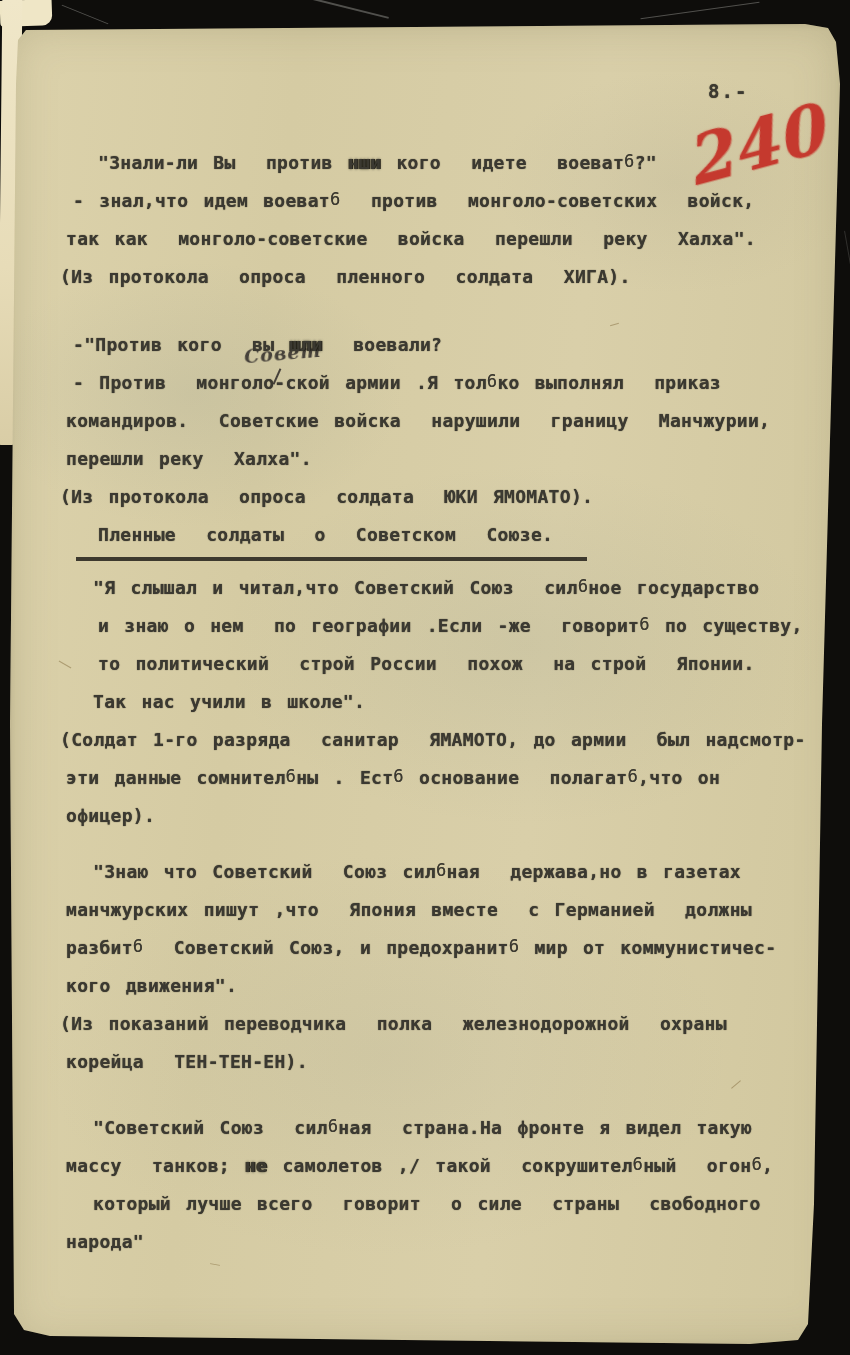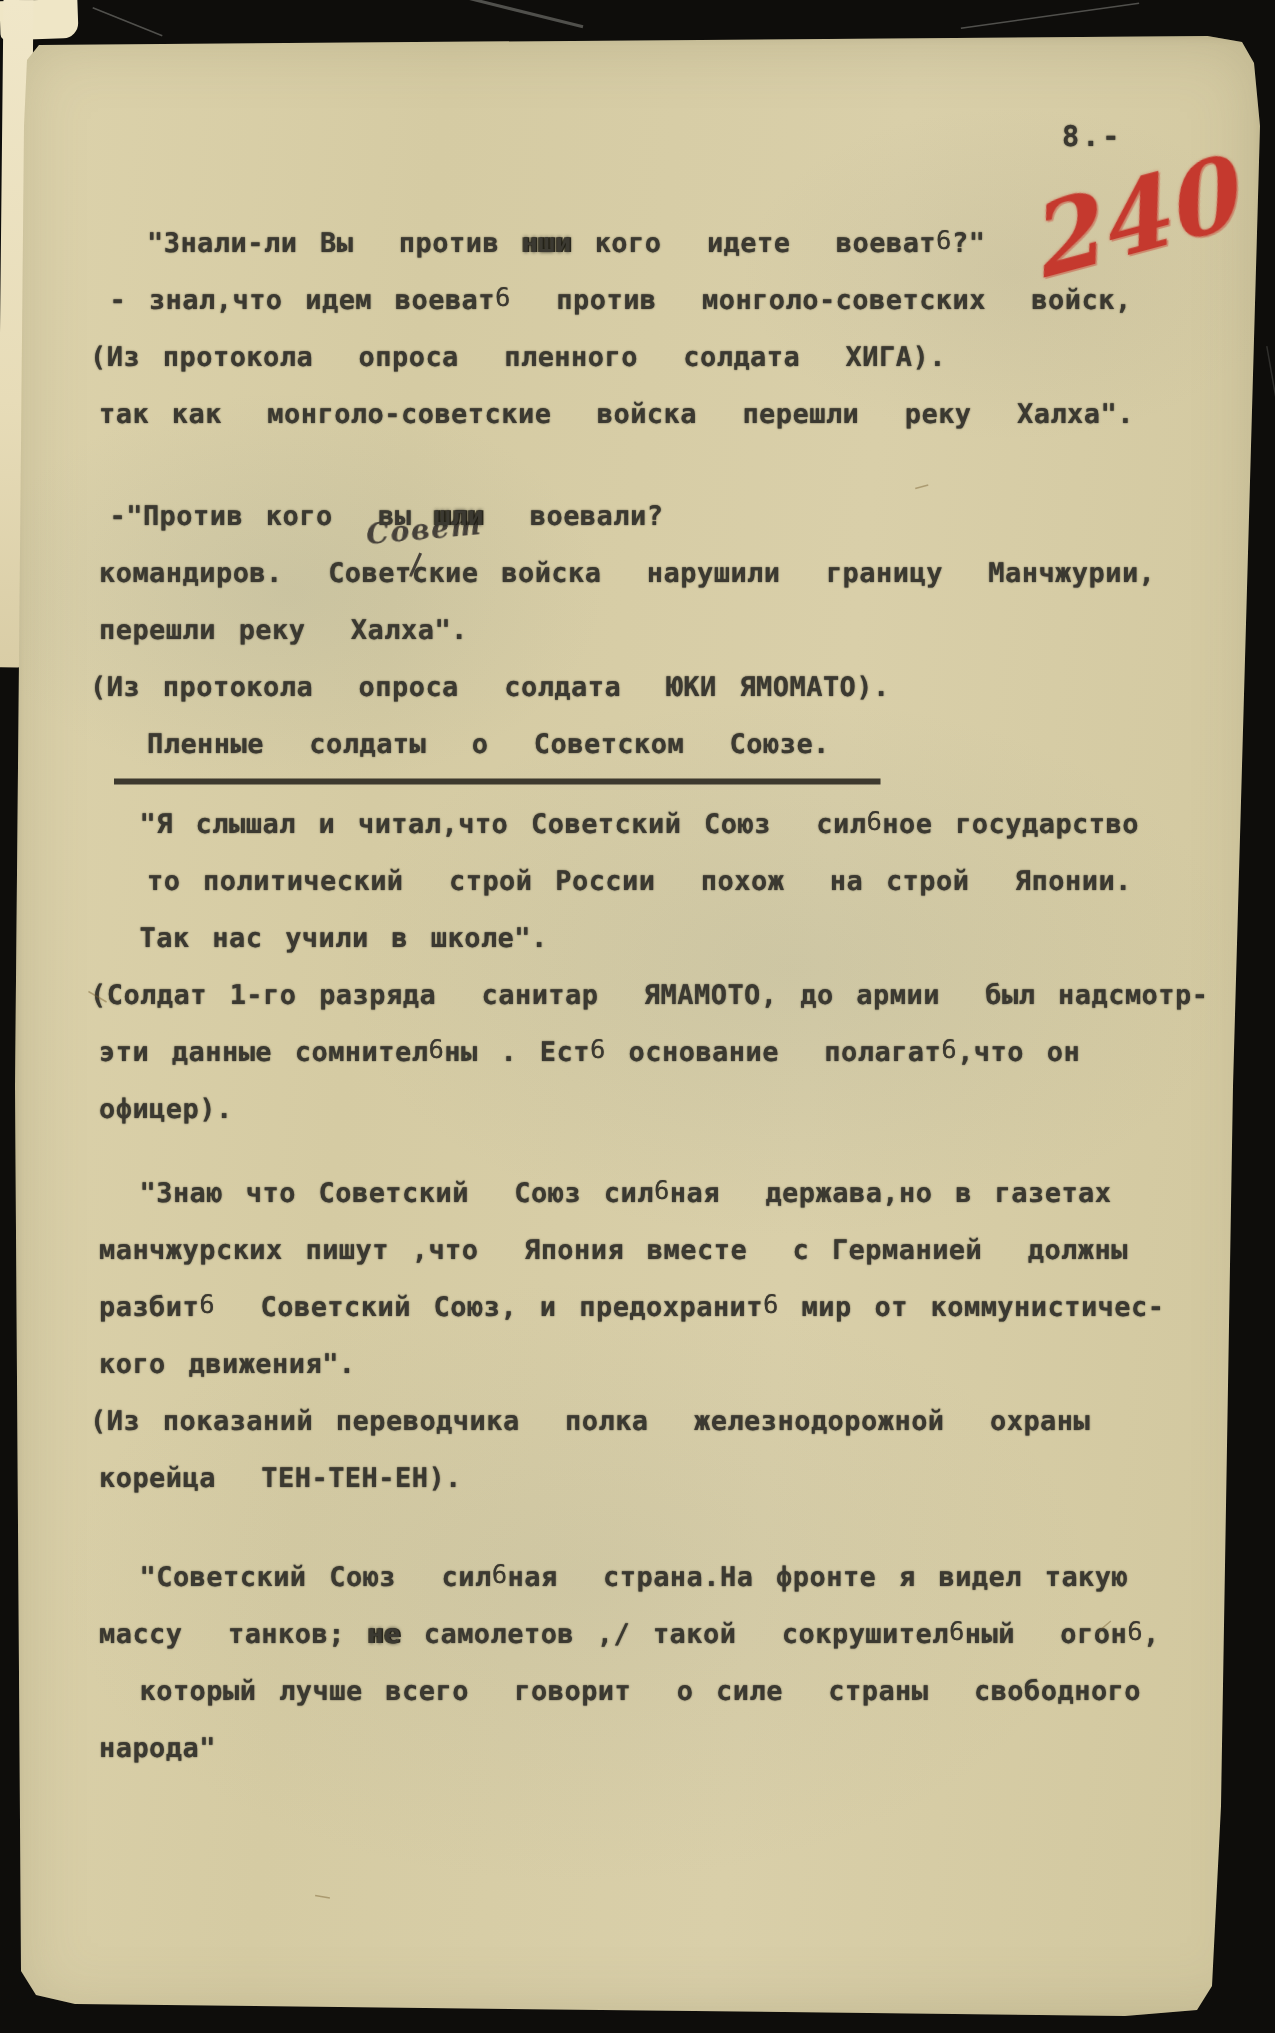--- a/index.html
+++ b/index.html
@@ -123,34 +123,36 @@
 
   <div class="stamp">240</div>
 
   <div class="handwriting">Совет</div>
   <div class="caret-mark"></div>
 
   <div class="content">
       <div class="block">
         <div class="line" style="padding-left: 38px;"><span class="t-span">"Знали-ли Вы  против <b class="ovr">нши</b> кого  идете  воеват<sup class="ins">6</sup>?"</span></div>
         <div class="line" style="padding-left: 13px;"><span class="t-span">- знал,что идем воеват<sup class="ins">6</sup>  против  монголо-советских  войск,</span></div>
+        <div class="line" style="padding-left: 6px;"><span class="t-span">так как  монголо-советские  войска  перешли  реку  Халха".</span></div>
         <div class="line" style="padding-left: 0px;"><span class="t-span">(Из протокола  опроса  пленного  солдата  ХИГА).</span></div>
-        <div class="line" style="padding-left: 6px;"><span class="t-span">так как  монголо-советские  войска  перешли  реку  Халха".</span></div>
       </div>
       <div class="block">
         <div class="line" style="padding-left: 13px;"><span class="t-span">-"Против кого  вы <b class="ovr">шли</b>  воевали?</span></div>
+        <div class="line" style="padding-left: 13px;"><span class="t-span">- Против  монголо-ской армии .Я тол<sup class="ins">6</sup>ко выполнял  приказ</span></div>
         <div class="line" style="padding-left: 6px;"><span class="t-span">командиров.  Советские войска  нарушили  границу  Манчжурии,</span></div>
         <div class="line" style="padding-left: 6px;"><span class="t-span">перешли реку  Халха".</span></div>
         <div class="line" style="padding-left: 0px;"><span class="t-span">(Из протокола  опроса  солдата  ЮКИ ЯМОМАТО).</span></div>
       </div>
       <div class="block heading-block">
         <div class="line" style="padding-left: 38px;"><span class="h-span">Пленные  солдаты  о  Советском  Союзе.</span></div>
       </div>
       <div class="block">
         <div class="line" style="padding-left: 33px;"><span class="t-span">"Я слышал и читал,что Советский Союз  сил<sup class="ins">6</sup>ное государство</span></div>
+        <div class="line" style="padding-left: 38px;"><span class="t-span">и знаю о нем  по географии .Если -же  говорит<sup class="ins">6</sup> по существу,</span></div>
         <div class="line" style="padding-left: 38px;"><span class="t-span">то политический  строй России  похож  на строй  Японии.</span></div>
         <div class="line" style="padding-left: 33px;"><span class="t-span">Так нас учили в школе".</span></div>
         <div class="line" style="padding-left: 0px;"><span class="t-span">(Солдат 1-го разряда  санитар  ЯМАМОТО, до армии  был надсмотр-</span></div>
         <div class="line" style="padding-left: 6px;"><span class="t-span">эти данные сомнител<sup class="ins">6</sup>ны . Ест<sup class="ins">6</sup> основание  полагат<sup class="ins">6</sup>,что он</span></div>
         <div class="line" style="padding-left: 6px;"><span class="t-span">офицер).</span></div>
       </div>
       <div class="block">
         <div class="line" style="padding-left: 33px;"><span class="t-span">"Знаю что Советский  Союз сил<sup class="ins">6</sup>ная  держава,но в газетах</span></div>
         <div class="line" style="padding-left: 6px;"><span class="t-span">манчжурских пишут ,что  Япония вместе  с Германией  должны</span></div>
         <div class="line" style="padding-left: 6px;"><span class="t-span">разбит<sup class="ins">6</sup>  Советский Союз, и предохранит<sup class="ins">6</sup> мир от коммунистичес-</span></div>

